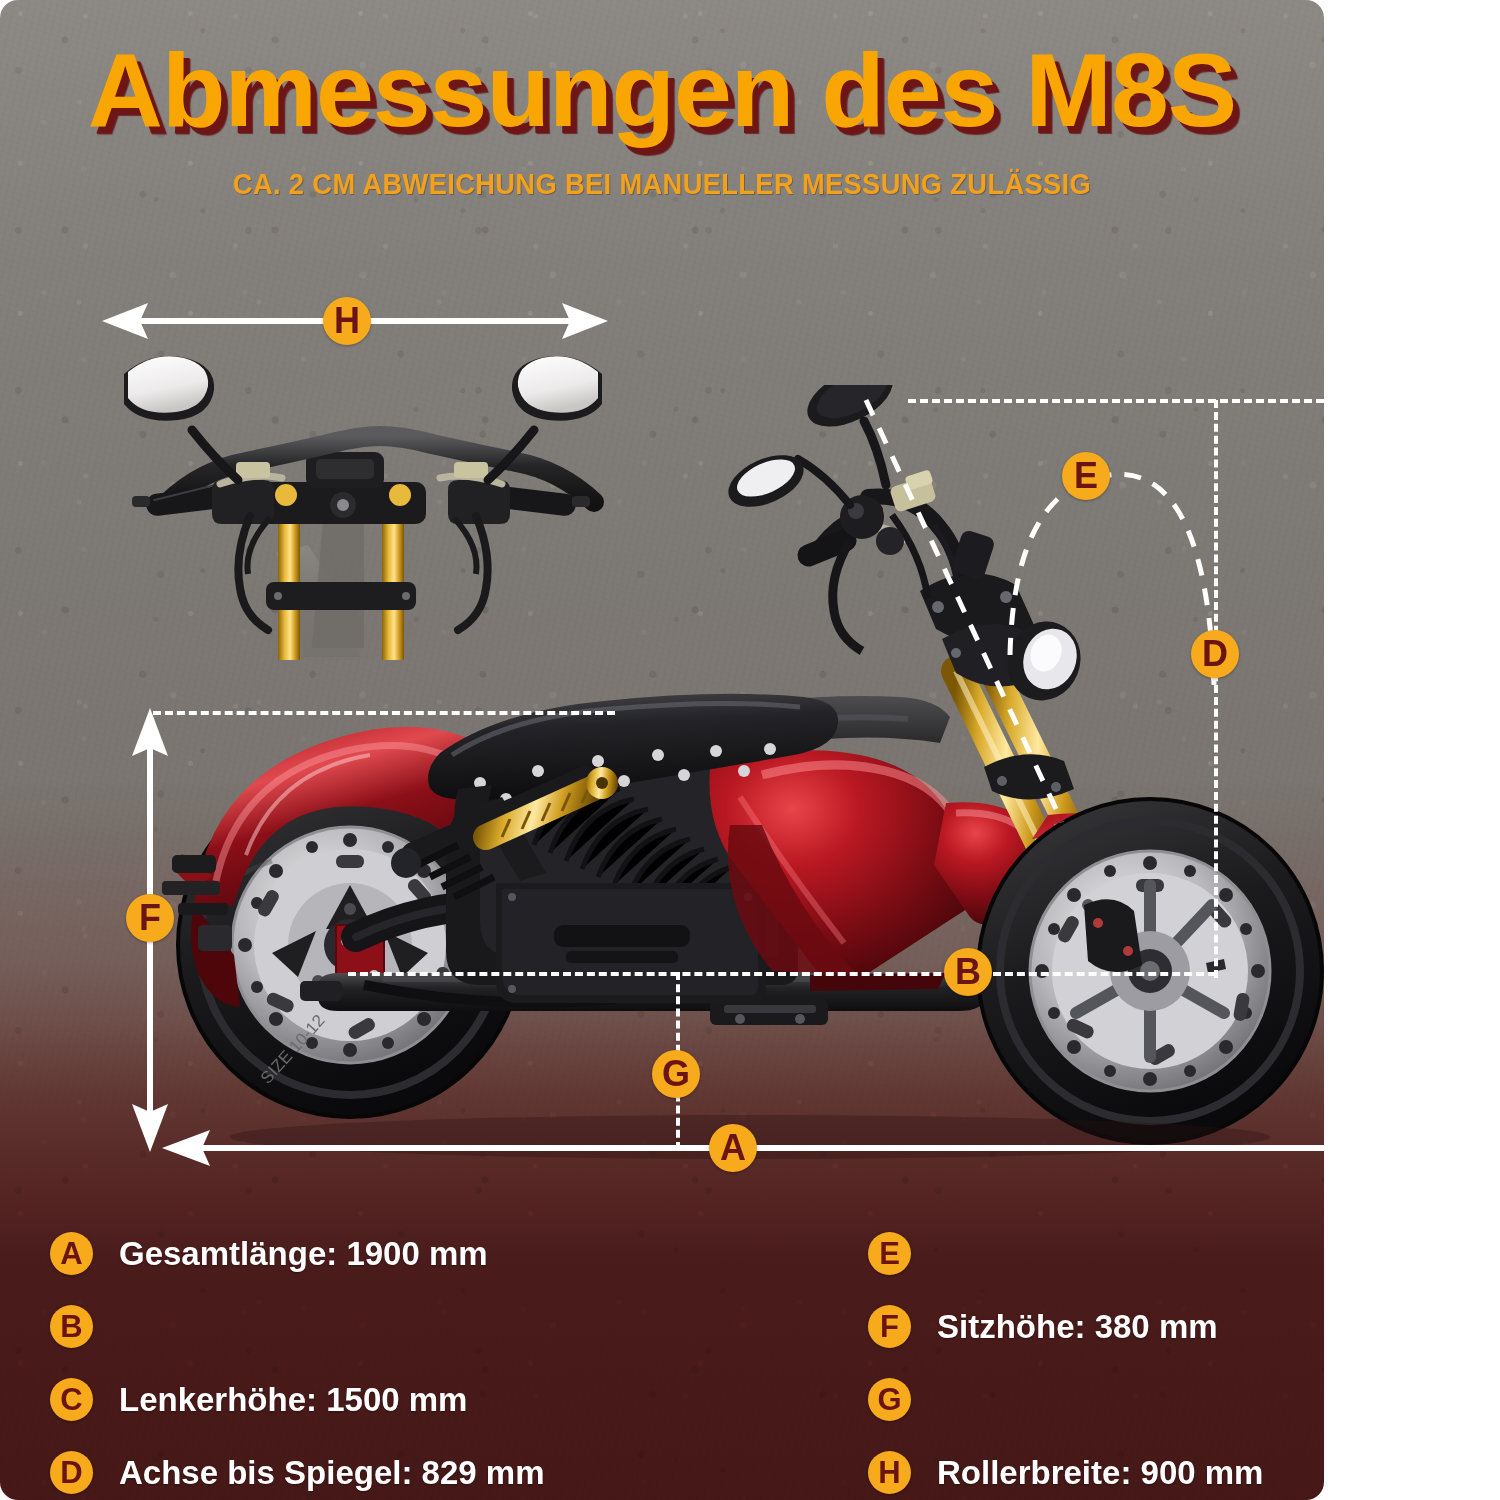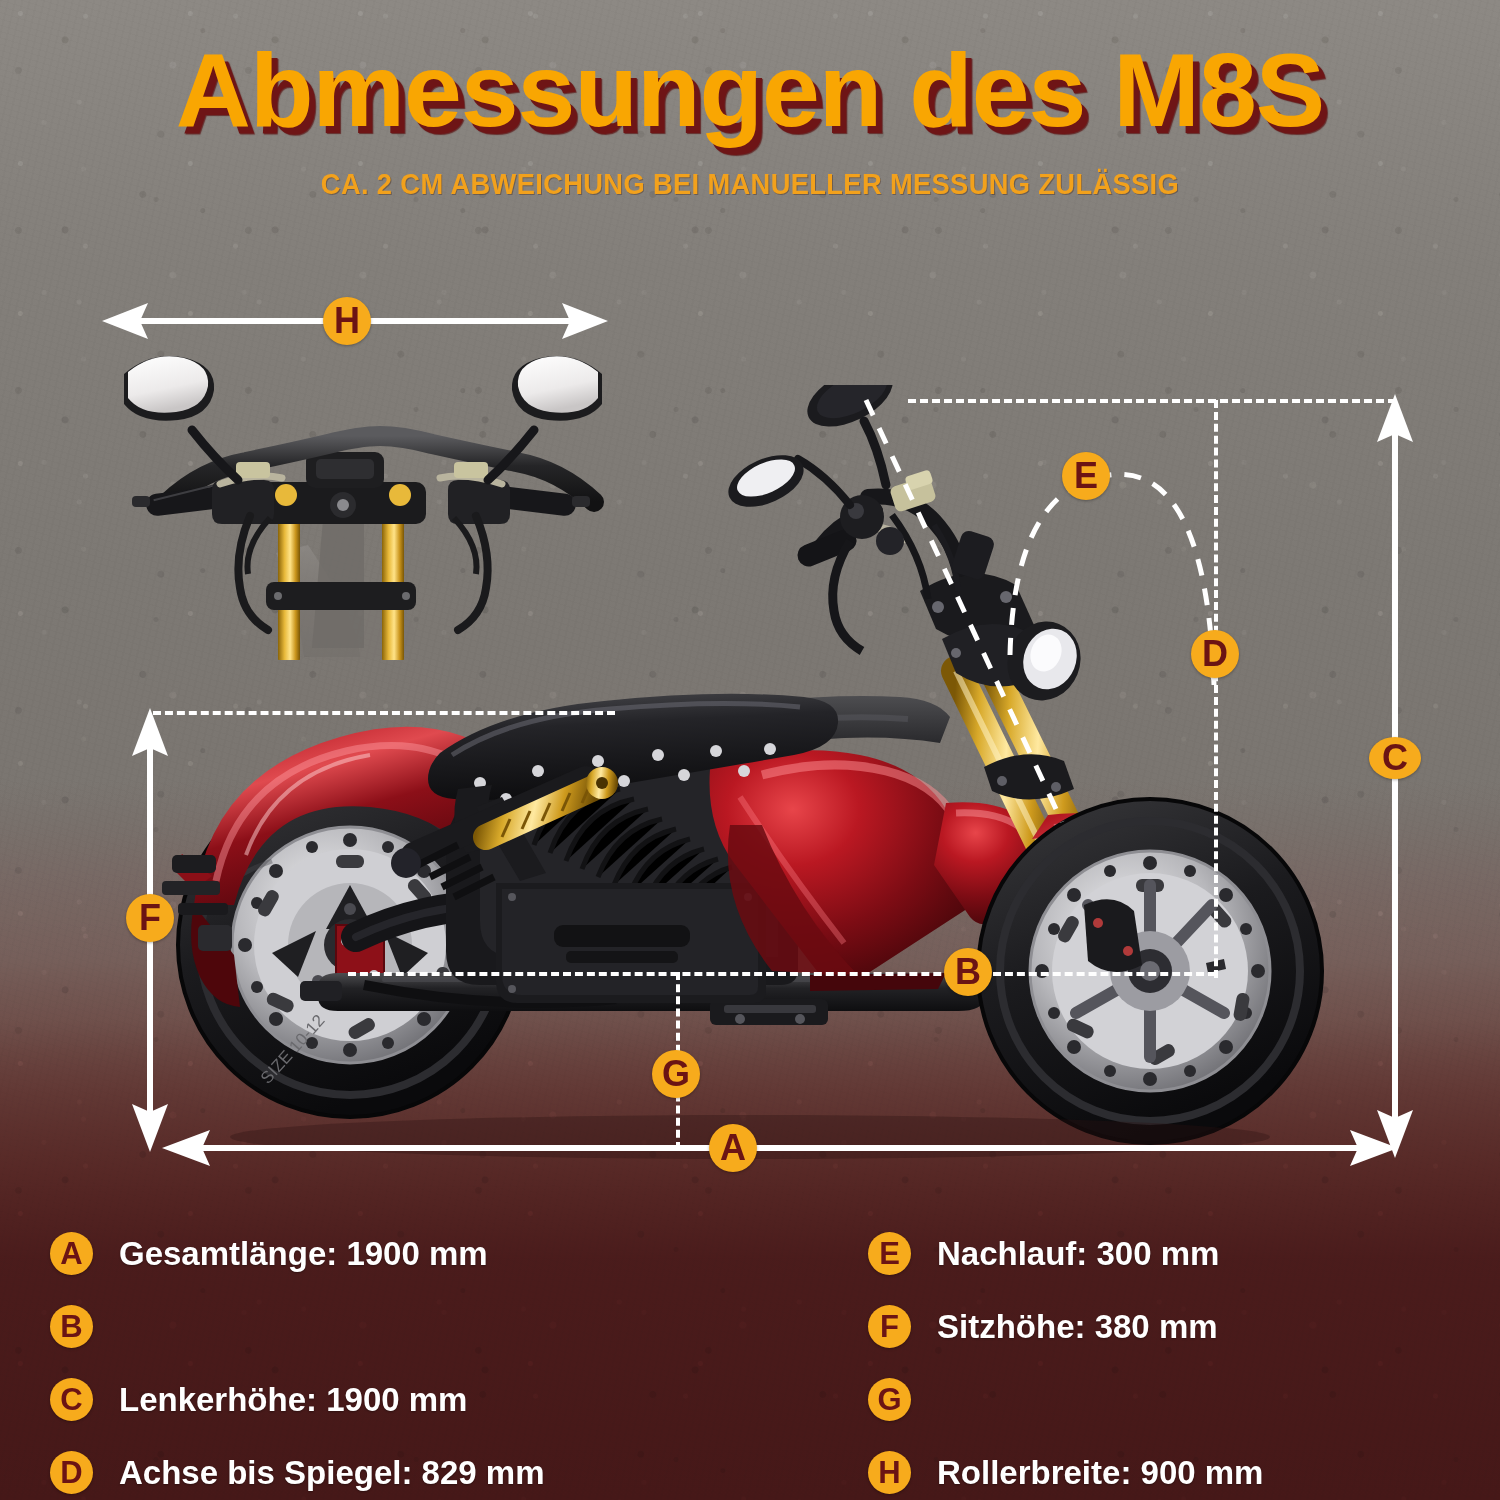--- a/index.html
+++ b/index.html
@@ -2,30 +2,31 @@
 <html><head>
 <meta charset="utf-8">
 <style>
   html,body{margin:0;padding:0;}
   body{
     width:1500px;height:1500px;
     font-family:"Liberation Sans", sans-serif;
     overflow:hidden;
   }
   #root{
-    position:relative;width:1500px;height:1500px;overflow:hidden;
+    position:relative;width:1324px;height:1500px;overflow:hidden;
     background:
       linear-gradient(to bottom,
         rgba(122,118,113,0.00) 0%,
         rgba(122,118,113,0.00) 52%,
         rgba(104,63,59,0.45) 68%,
         rgba(86,38,36,0.88) 78%,
         rgba(74,27,27,0.97) 84%,
         rgba(70,24,24,1) 100%),
       linear-gradient(to bottom,#8d8984 0%,#837f7a 18%,#7d7974 38%,#7a7570 55%,#7d6f6a 64%,#6e4e48 72%,#5e352f 80%,#55292a 88%,#4e2426 100%);
+    border-radius: 18px;
   }
   
   #grain{
     position:absolute;inset:0;pointer-events:none;opacity:.5;mix-blend-mode:overlay;
     background-image:
       radial-gradient(circle at 12% 9%,rgba(255,255,255,.22) 0 2px,transparent 3px),
       radial-gradient(circle at 31% 21%,rgba(0,0,0,.20) 0 3px,transparent 4px),
       radial-gradient(circle at 57% 7%,rgba(255,255,255,.16) 0 2px,transparent 3px),
       radial-gradient(circle at 78% 17%,rgba(0,0,0,.18) 0 2px,transparent 3px),
       radial-gradient(circle at 91% 31%,rgba(255,255,255,.14) 0 3px,transparent 4px),
@@ -576,31 +577,30 @@
       <div class="badge leg" style="position:relative;left:0;top:0;">A</div>
       <div class="leg-label">Gesamtlänge: 1900 mm</div>
     </div>
 
     <div class="leg-row" style="left:50px;top:77px;">
       <div class="badge leg" style="position:relative;left:0;top:0;">B</div>
     </div>
 
     <div class="leg-row" style="left:50px;top:150px;">
       <div class="badge leg" style="position:relative;left:0;top:0;">C</div>
-      <div class="leg-label">Lenkerhöhe: 1900 mm</div>
+      <div class="leg-label">Lenkerhöhe: 1500 mm</div>
     </div>
 
     <div class="leg-row" style="left:50px;top:223px;">
       <div class="badge leg" style="position:relative;left:0;top:0;">D</div>
       <div class="leg-label">Achse bis Spiegel: 829 mm</div>
     </div>
 
     <div class="leg-row" style="left:868px;top:4px;">
       <div class="badge leg" style="position:relative;left:0;top:0;">E</div>
-      <div class="leg-label">Nachlauf: 300 mm</div>
     </div>
 
     <div class="leg-row" style="left:868px;top:77px;">
       <div class="badge leg" style="position:relative;left:0;top:0;">F</div>
       <div class="leg-label">Sitzhöhe: 380 mm</div>
     </div>
 
     <div class="leg-row" style="left:868px;top:150px;">
       <div class="badge leg" style="position:relative;left:0;top:0;">G</div>
     </div>

